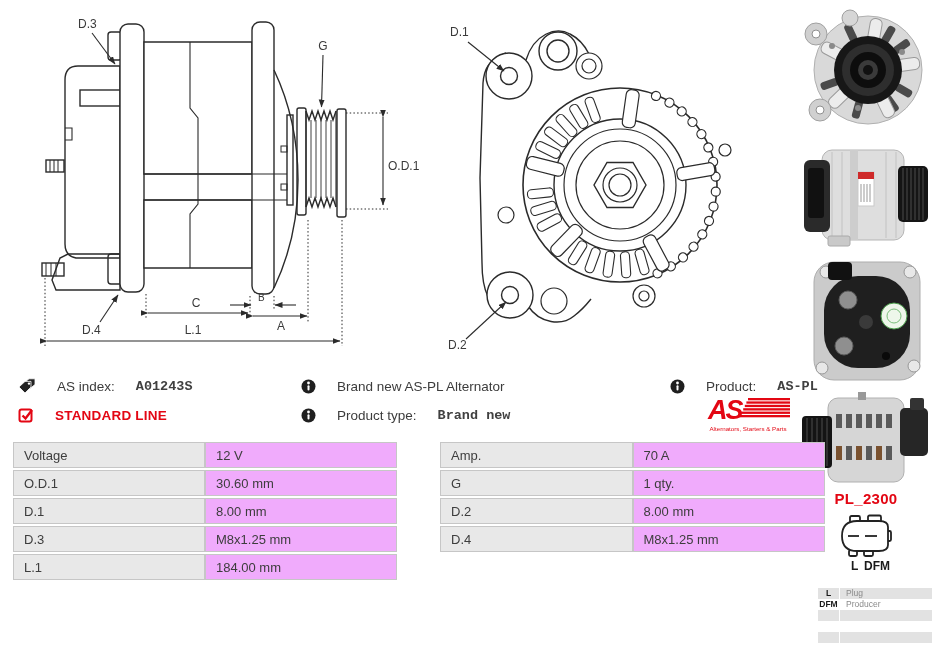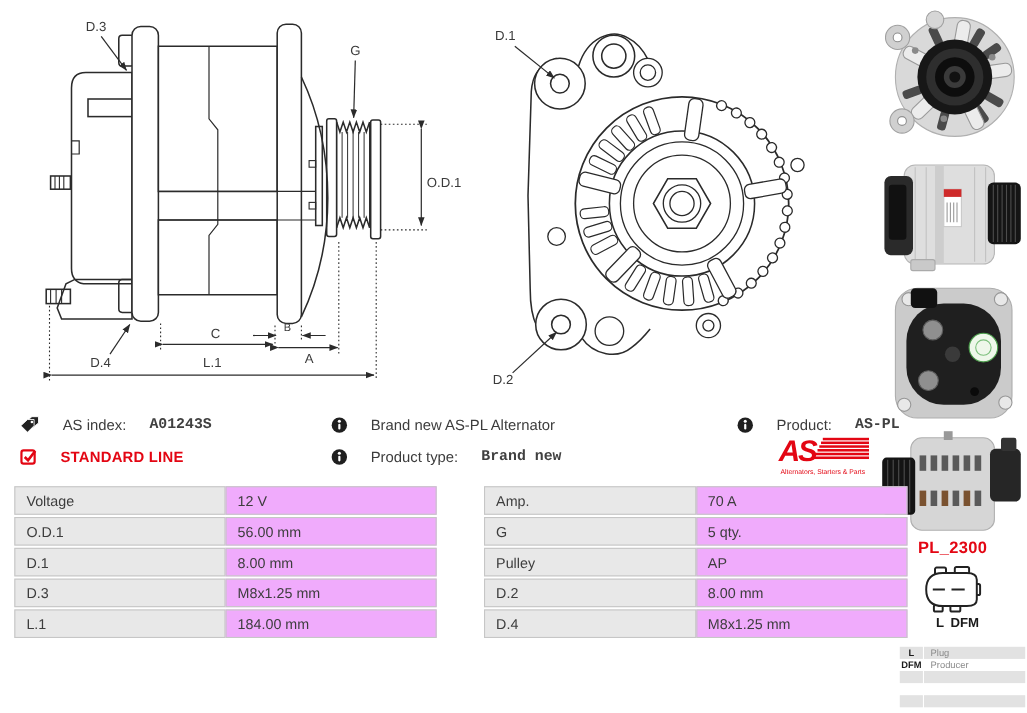--- a/index.html
+++ b/index.html
@@ -362,21 +362,21 @@
   </svg>
 
   <table class="spec" style="left:13px;top:440px;width:384px;">
     <tbody>
         <tr>
       <td class="lab">Voltage</td>
       <td class="val">12 V</td>
         </tr>
     <tr>
       <td class="lab">O.D.1</td>
-      <td class="val">56.00 mm</td>
+      <td class="val">30.60 mm</td>
         </tr>
     <tr>
       <td class="lab">D.1</td>
       <td class="val">8.00 mm</td>
         </tr>
     <tr>
       <td class="lab">D.3</td>
       <td class="val">M8x1.25 mm</td>
         </tr>
     <tr>
@@ -387,25 +387,21 @@
     </table>
 
   <table class="spec" style="left:401px;top:440px;width:385px;margin-left:39px;">
     <tbody>
         <tr>
       <td class="lab">Amp.</td>
       <td class="val">70 A</td>
         </tr>
     <tr>
       <td class="lab">G</td>
-      <td class="val">5 qty.</td>
-        </tr>
-    <tr>
-      <td class="lab">Pulley</td>
-      <td class="val">AP</td>
+      <td class="val">1 qty.</td>
         </tr>
     <tr>
       <td class="lab">D.2</td>
       <td class="val">8.00 mm</td>
         </tr>
     <tr>
       <td class="lab">D.4</td>
       <td class="val">M8x1.25 mm</td>
         </tr>
   </tbody>

